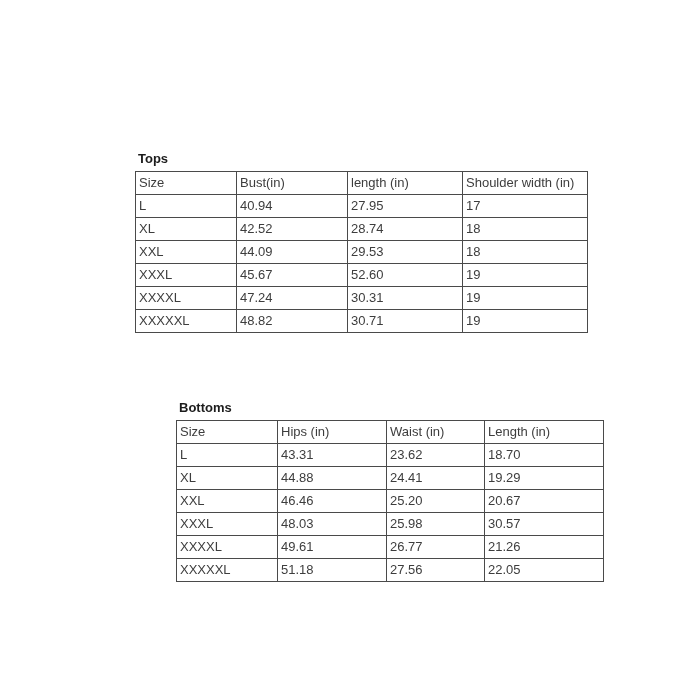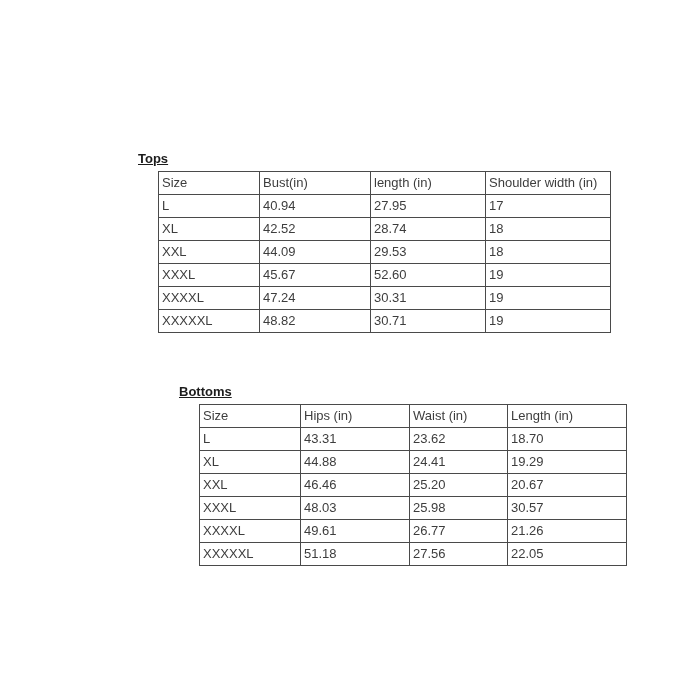--- a/index.html
+++ b/index.html
@@ -19,34 +19,32 @@
   }
   .canvas {
     position: relative;
     width: 700px;
     height: 700px;
     background: var(--page-bg);
     overflow: hidden;
   }
   .chart-section { position: absolute; }
   .section-tops    { left: 135px; top: 151px; }
-  .section-bottoms { left: 135px; top: 384px; padding-left: 41px; }
+  .section-bottoms { left: 135px; top: 400px; padding-left: 41px; }
   .chart-title {
     font-size: 13px;
     line-height: 15px;
     font-weight: bold;
     color: var(--title-text);
     margin: 0 0 5px 3px;
-    text-decoration: underline;
   }
   table.size-table {
     border-collapse: collapse;
     table-layout: fixed;
     background: var(--page-bg);
-    margin-left: 23px;
   }
   table.size-table th,
   table.size-table td {
     border: 1px solid var(--border);
     font-size: 13px;
     line-height: 16px;
     font-weight: normal;
     color: var(--cell-text);
     text-align: left;
     vertical-align: middle;

